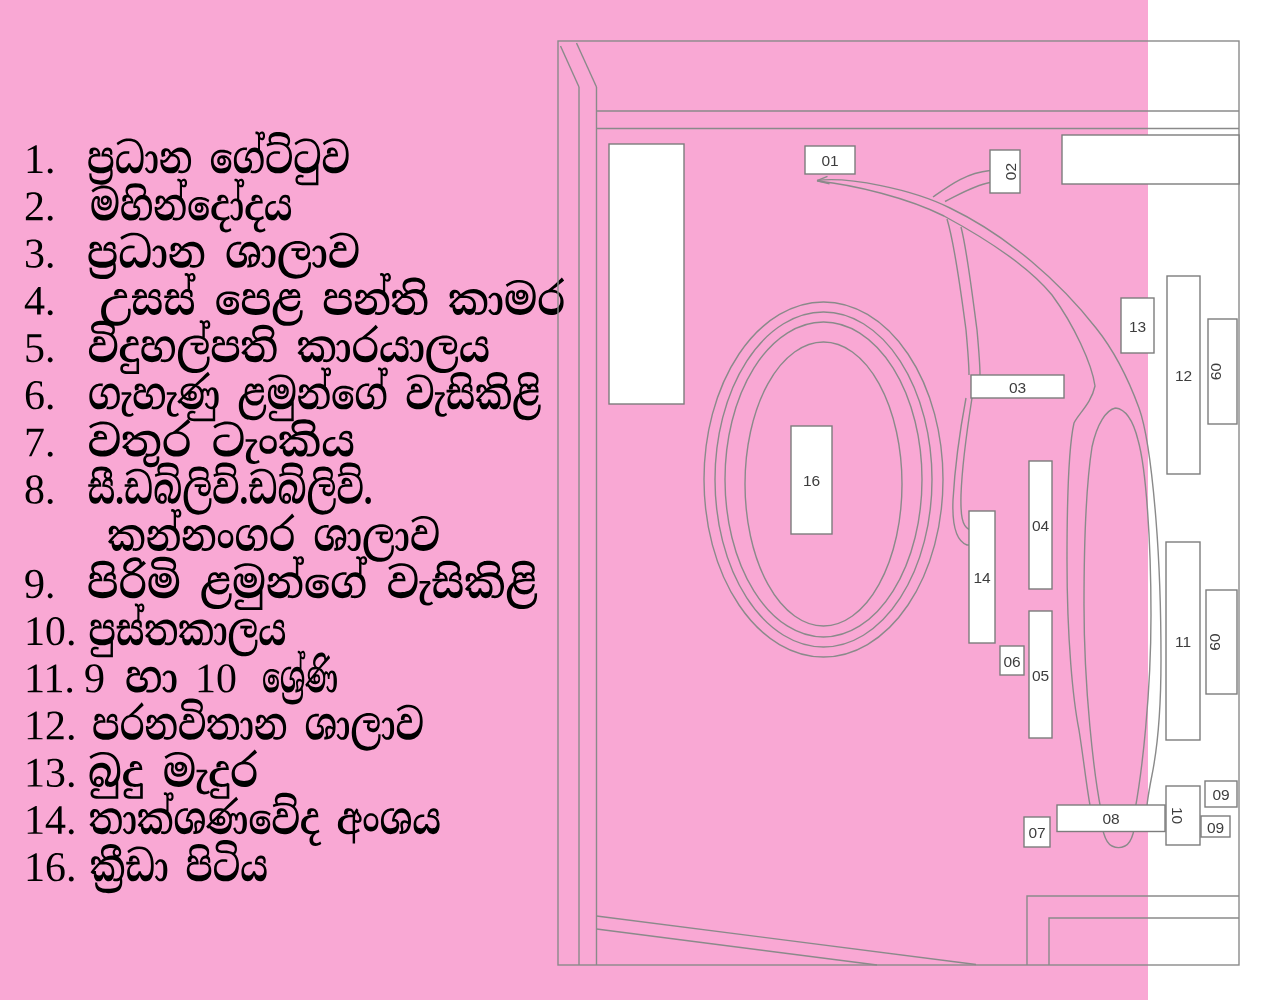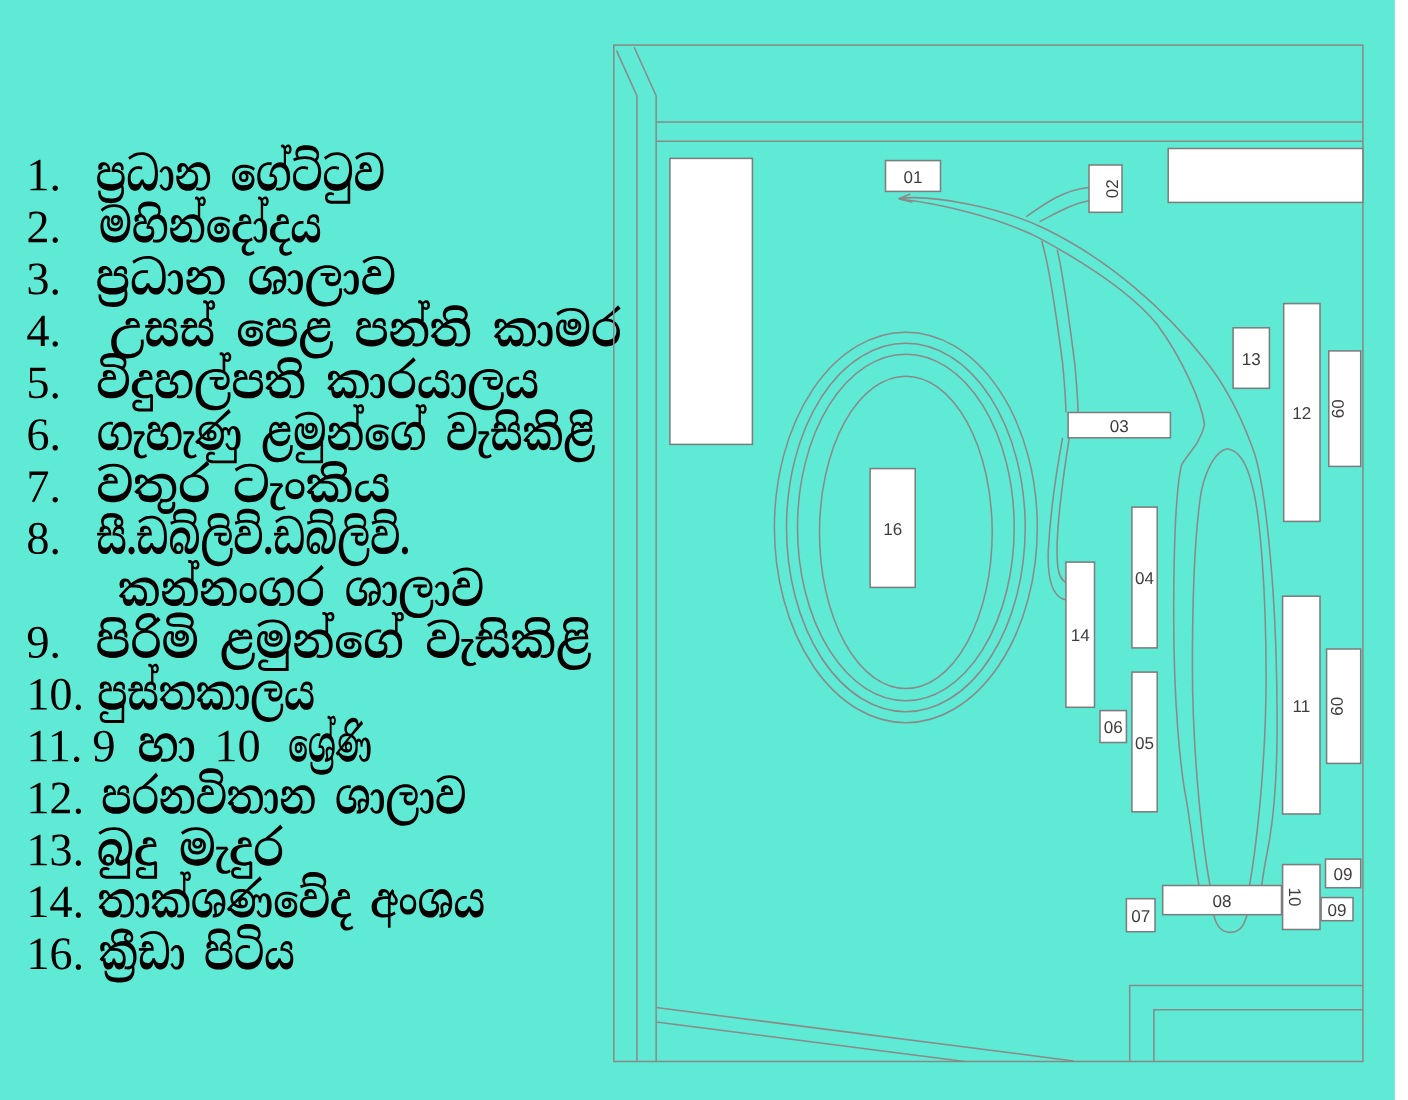--- a/index.html
+++ b/index.html
@@ -1,14 +1,14 @@
 <!DOCTYPE html>
 <html><head><meta charset="utf-8"><title>School Map</title><style>
 html,body{margin:0;padding:0;width:1280px;height:1000px;background:#fff;overflow:hidden}
-.stage{position:relative;width:1268px;height:1000px;background:#5eead4}
+.stage{position:relative;width:1148px;height:1000px;background:#f9a8d4}
 .legend{position:absolute;left:0;top:0}
 </style></head><body>
 <div class="stage">
 <svg class="legend" xmlns="http://www.w3.org/2000/svg" width="1280" height="1000" viewBox="0 0 960 750">
       <defs>
         <path id="g0" d="M9.6-1.2L13.9-0.8L13.9 0L2.8 0L2.8-0.8L7-1.2L7-18.1L2.8-16.6L2.8-17.4L8.8-20.8L9.6-20.8ZM9.6-1.2"></path>
         <path id="g1" d="M5.8-1.4C5.8-0.9 5.6-0.5 5.3-0.1C4.9 0.3 4.5 0.5 3.9 0.5C3.4 0.5 3 0.3 2.6-0.1C2.3-0.5 2.1-0.9 2.1-1.4C2.1-1.9 2.3-2.4 2.6-2.7C3-3.1 3.4-3.3 3.9-3.3C4.5-3.3 4.9-3.1 5.2-2.7C5.6-2.4 5.8-1.9 5.8-1.4ZM5.8-1.4"></path>
         <path id="g2" d="M14 0L1.4 0L1.4-2.3L4.2-4.9C6.1-6.5 7.4-7.8 8.3-8.8C9.1-9.8 9.8-10.8 10.1-11.8C10.5-12.9 10.7-14.1 10.7-15.5C10.7-16.8 10.4-17.8 9.8-18.5C9.2-19.2 8.2-19.6 6.8-19.6C6.3-19.6 5.7-19.5 5.2-19.3C4.6-19.2 4.1-19 3.6-18.8L3.1-16.2L2.1-16.2L2.1-20.2C3.9-20.6 5.5-20.9 6.8-20.9C9.1-20.9 10.8-20.4 11.9-19.5C13-18.5 13.6-17.2 13.6-15.5C13.6-14.3 13.4-13.2 12.9-12.2C12.5-11.2 11.8-10.2 10.9-9.2C10-8.2 8.4-6.8 6.3-4.9C5.4-4.2 4.4-3.3 3.4-2.4L14-2.4ZM14 0"></path>
         <path id="g3" d="M14.5-5.6C14.5-3.8 13.9-2.3 12.6-1.2C11.3-0.2 9.5 0.3 7.2 0.3C5.3 0.3 3.4 0.1 1.7-0.4L1.5-4.7L2.5-4.7L3.2-1.8C3.6-1.6 4.2-1.4 4.9-1.2C5.6-1.1 6.3-1 7-1C8.6-1 9.8-1.3 10.5-2.1C11.3-2.8 11.7-4 11.7-5.8C11.7-7.1 11.3-8.1 10.6-8.8C9.9-9.6 8.8-9.9 7.3-10L5.1-10.1L5.1-11.4L7.3-11.5C8.5-11.6 9.4-12 9.9-12.6C10.5-13.3 10.7-14.3 10.7-15.6C10.7-17 10.4-18 9.8-18.6C9.2-19.2 8.3-19.6 7-19.6C6.4-19.6 5.9-19.5 5.3-19.3C4.7-19.2 4.1-19 3.7-18.8L3.2-16.2L2.1-16.2L2.1-20.2C3.1-20.5 4-20.6 4.8-20.7C5.5-20.8 6.2-20.9 7-20.9C11.4-20.9 13.6-19.2 13.6-15.8C13.6-14.4 13.2-13.2 12.4-12.4C11.6-11.5 10.5-11 9.1-10.8C10.9-10.6 12.3-10 13.2-9.2C14.1-8.3 14.5-7.1 14.5-5.6ZM14.5-5.6"></path>
         <path id="g4" d="M12.5-4.5L12.5 0L9.8 0L9.8-4.5L0.6-4.5L0.6-6.6L10.7-20.7L12.5-20.7L12.5-6.7L15.3-6.7L15.3-4.5ZM9.8-17.1L9.7-17.1L2.4-6.7L9.8-6.7ZM9.8-17.1"></path>

